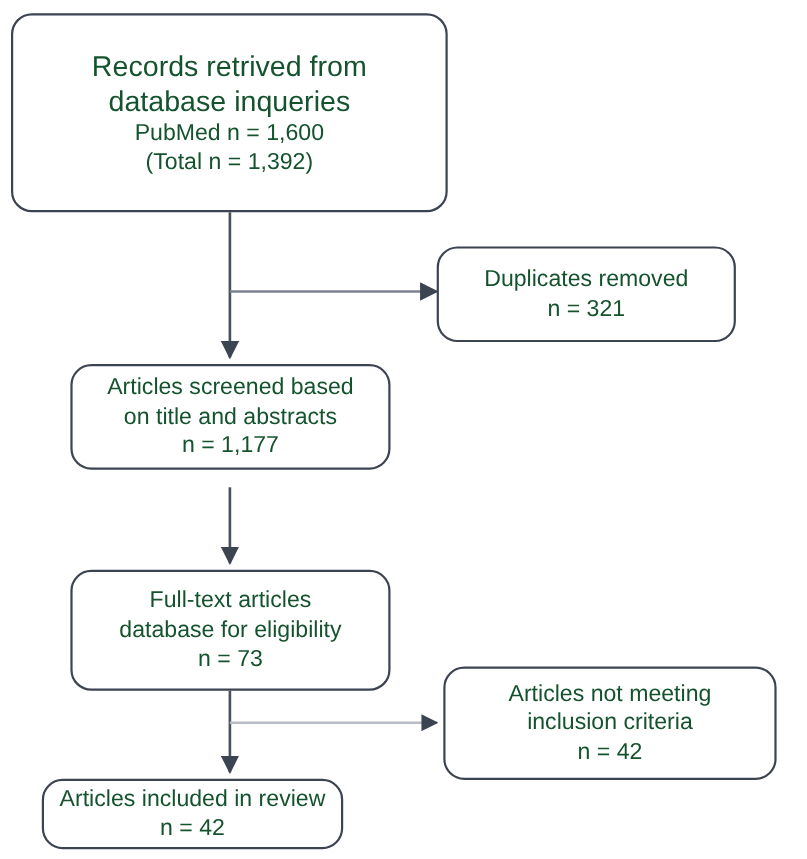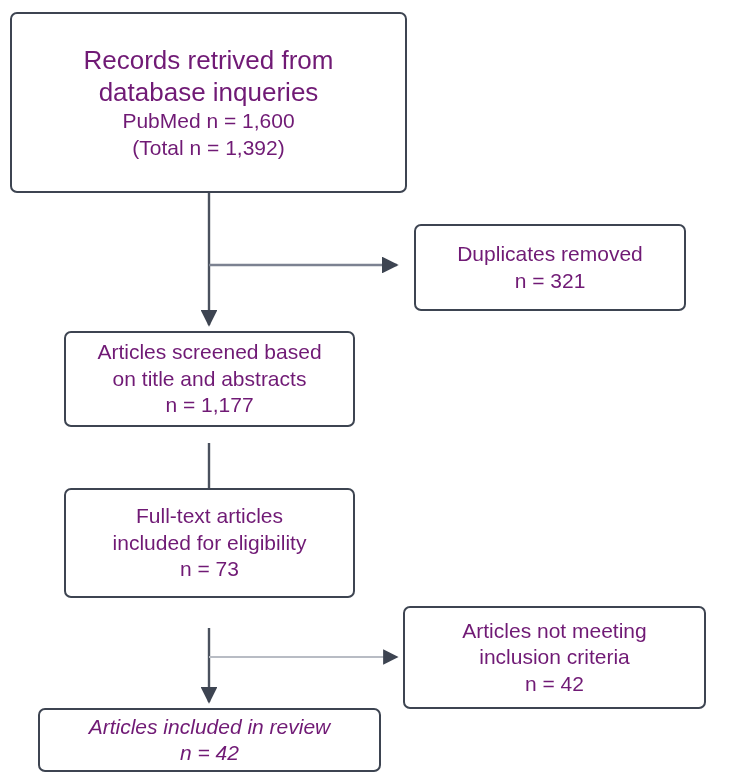--- a/index.html
+++ b/index.html
@@ -24,49 +24,49 @@
     top: 0;
     width: 734px;
     height: 781px;
     pointer-events: none;
   }
   .node {
     position: absolute;
     box-sizing: border-box;
     background: #ffffff;
     border: 2px solid #3d4451;
-    border-radius: 7px;
+    border-radius: 19px;
     display: flex;
     flex-direction: column;
     align-items: center;
     justify-content: center;
-    color: #701a75;
+    color: #14532d;
     text-align: center;
     line-height: 1.22;
   }
   .node .line {
     display: block;
     white-space: nowrap;
   }
   .node .big {
     font-size: 26px;
     line-height: 1.24;
   }
   .node .small {
     font-size: 21px;
     line-height: 1.26;
   }
 
   
   #node-records      { left: 10px;  top: 12px;  width: 397px; height: 181px; }
-  #node-duplicates   { left: 414px; top: 224px; width: 272px; height: 87px; }
+  #node-duplicates   { left: 397px; top: 224px; width: 272px; height: 87px; }
   #node-screened     { left: 64px;  top: 331px; width: 291px; height: 96px; }
-  #node-fulltext     { left: 64px;  top: 488px; width: 291px; height: 110px; }
+  #node-fulltext     { left: 64px;  top: 518px; width: 291px; height: 110px; }
   #node-notmeeting   { left: 403px; top: 606px; width: 303px; height: 103px; }
-  #node-included     { left: 38px;  top: 708px; width: 343px; height: 64px; font-style: italic; }
+  #node-included     { left: 38px;  top: 708px; width: 274px; height: 64px; }
 </style>
 </head>
 <body>
 
 <div id="diagram">
 
   <svg class="edges" viewBox="0 0 734 781" width="734" height="781" xmlns="http://www.w3.org/2000/svg">
     <defs>
       <marker id="arrow-dark" viewBox="0 0 10 10" refX="9" refY="5" markerWidth="7" markerHeight="7" orient="auto-start-reverse">
         <path d="M 0 0 L 10 5 L 0 10 z" fill="#3d4451"></path>
@@ -109,21 +109,21 @@
   </div>
 
   <div class="node" id="node-screened">
     <span class="line small">Articles screened based</span>
     <span class="line small">on title and abstracts</span>
     <span class="line small">n = 1,177</span>
   </div>
 
   <div class="node" id="node-fulltext">
     <span class="line small">Full-text articles</span>
-    <span class="line small">included for eligibility</span>
+    <span class="line small">database for eligibility</span>
     <span class="line small">n = 73</span>
   </div>
 
   <div class="node" id="node-notmeeting">
     <span class="line small">Articles not meeting</span>
     <span class="line small">inclusion criteria</span>
     <span class="line small">n = 42</span>
   </div>
 
   <div class="node" id="node-included">

